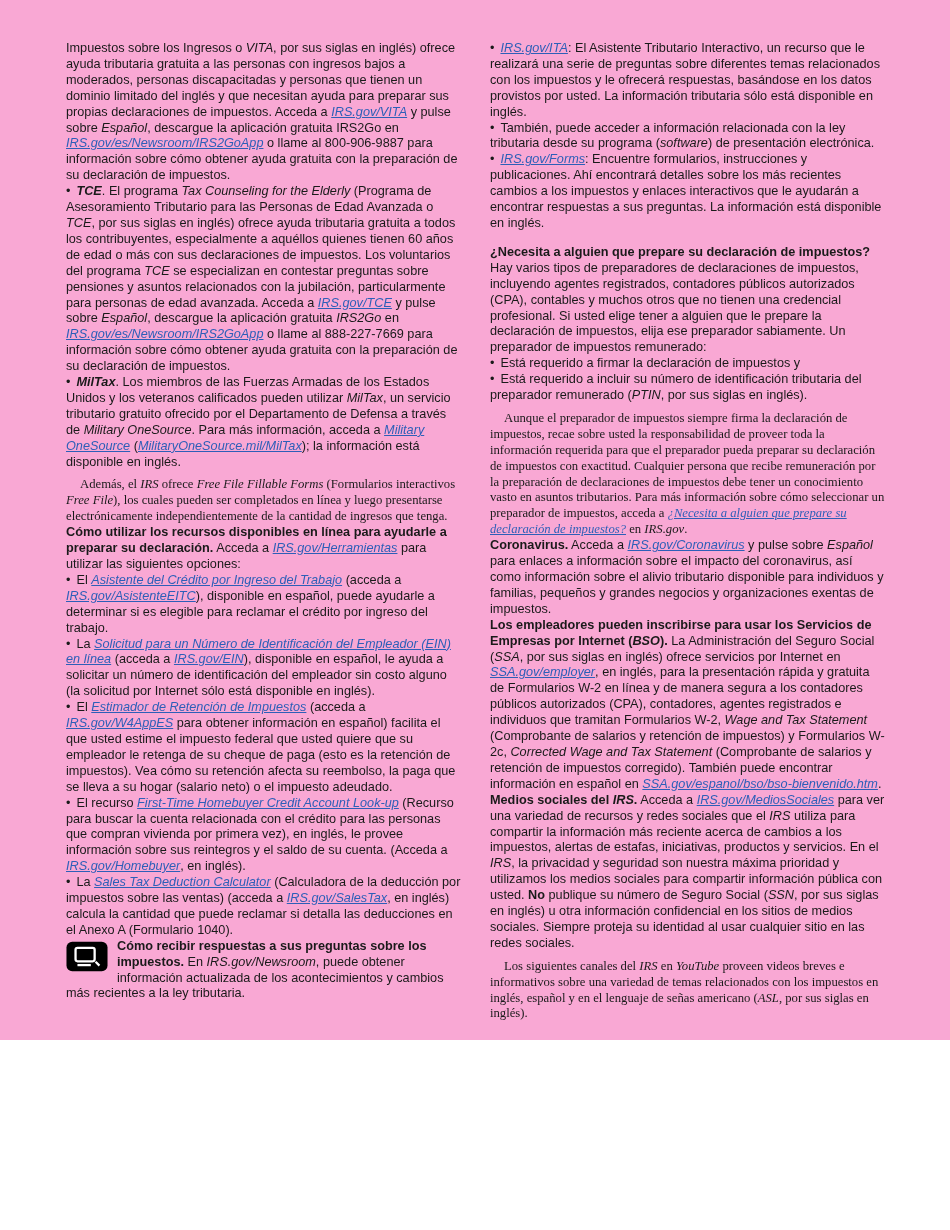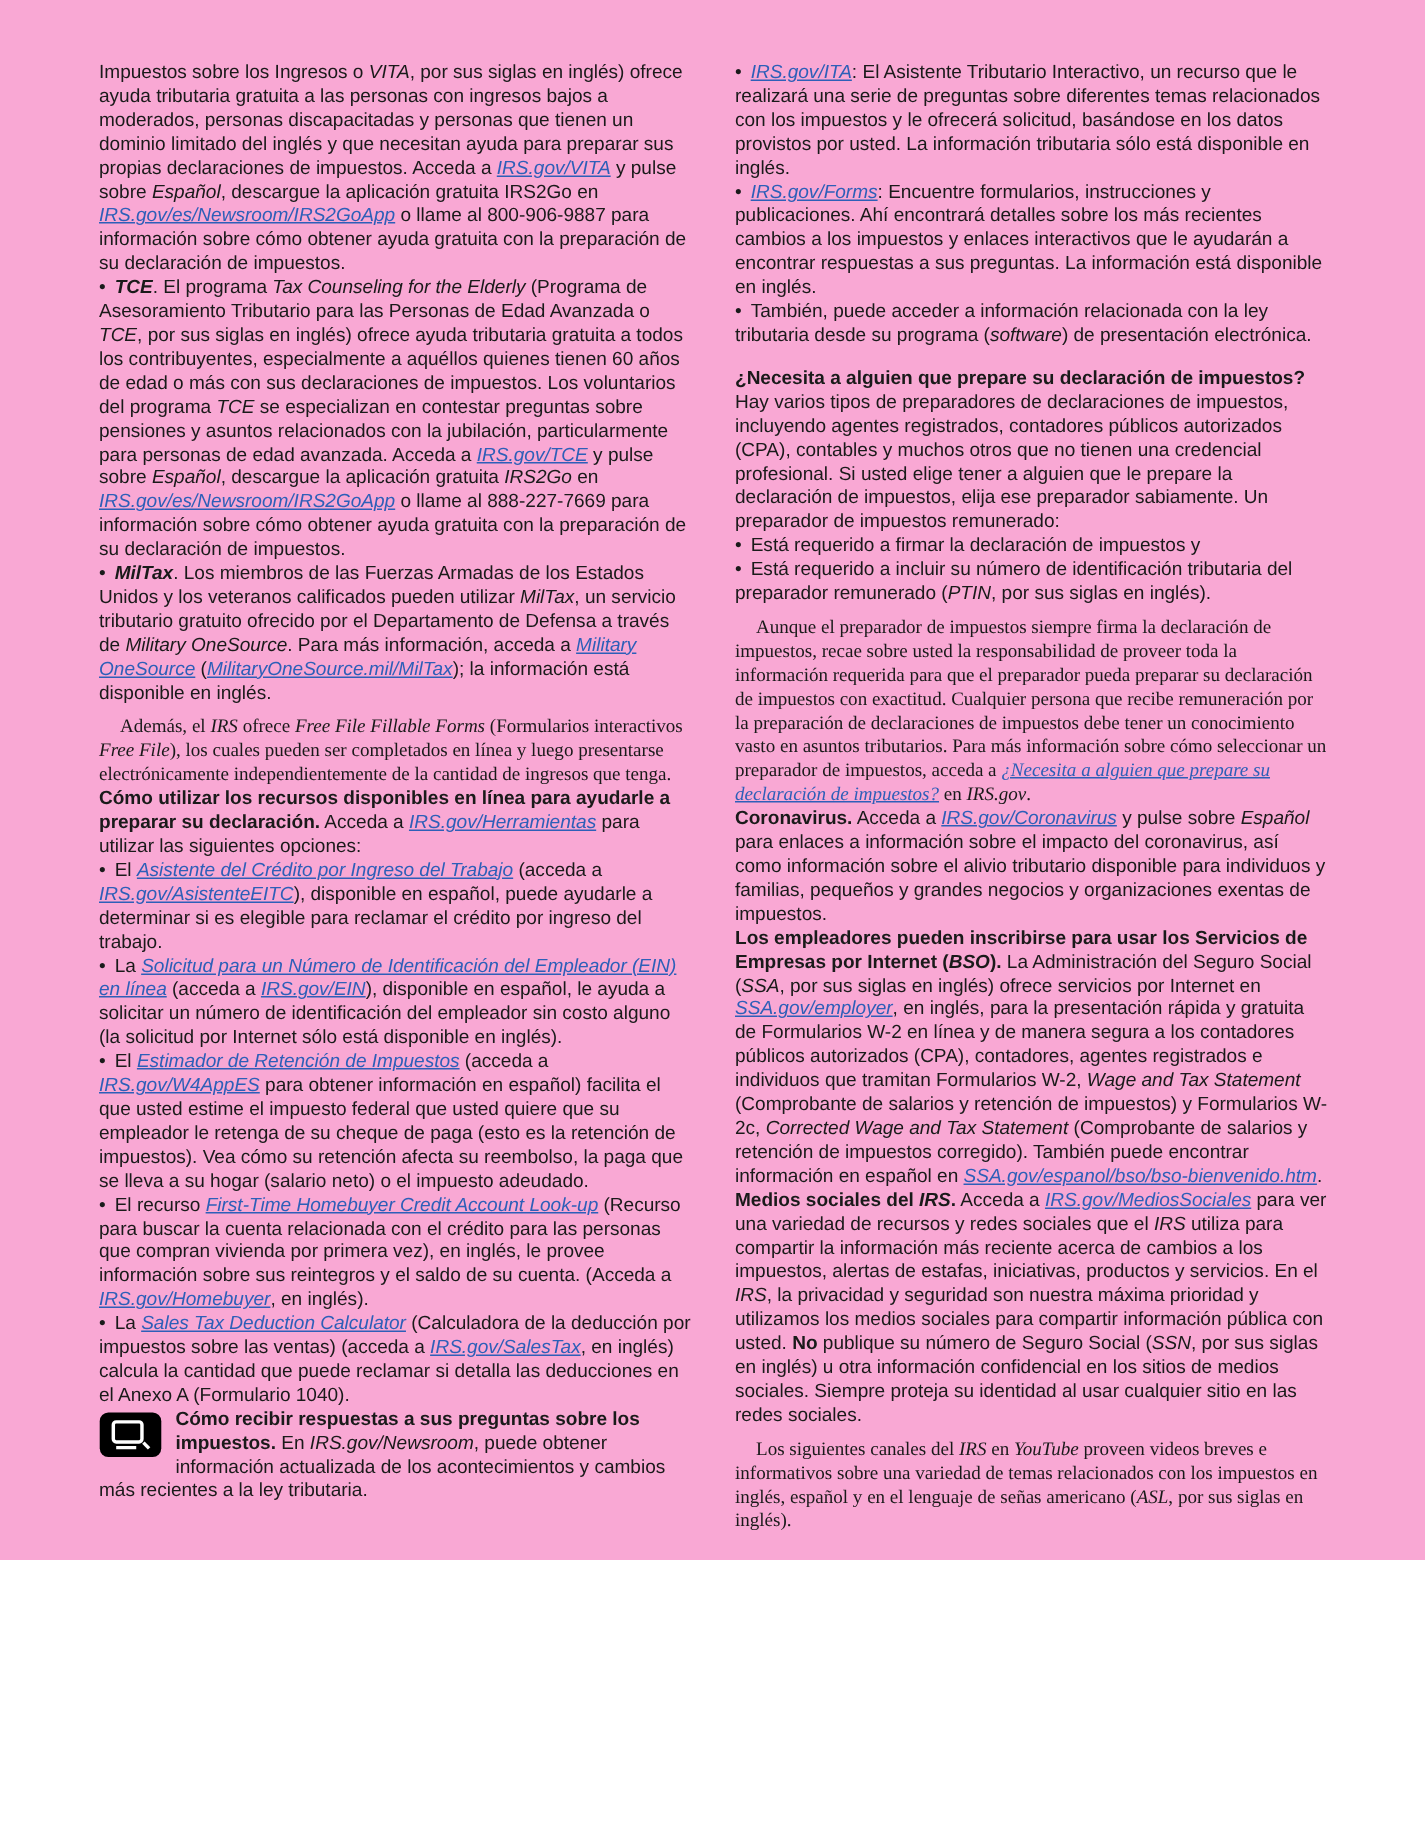--- a/index.html
+++ b/index.html
@@ -53,23 +53,23 @@
         <div class="para icon-note sp12"><span class="comp-icon">
             <svg viewBox="0 0 44 32" width="42" height="31" xmlns="http://www.w3.org/2000/svg">
               <rect x="0.5" y="0.5" width="43" height="31" rx="6" fill="#000000"></rect>
               <rect x="10" y="7" width="20" height="14" rx="2" fill="none" stroke="#ffffff" stroke-width="2.4"></rect>
               <line x1="12" y1="25" x2="26" y2="25" stroke="#ffffff" stroke-width="2.4"></line>
               <line x1="31" y1="21.5" x2="35" y2="25.5" stroke="#ffffff" stroke-width="2.4"></line>
             </svg>
           </span><span class="b">Cómo recibir respuestas a sus preguntas sobre los impuestos.</span><span class="n"> En </span><span class="i">IRS.gov/Newsroom</span><span class="n">, puede obtener información actualizada de los acontecimientos y cambios más recientes a la ley tributaria.</span></div>
       </div>
     <div class="col">
-        <p class="para bullet "><span class="marker">•</span><a href="#" class="lnk">IRS.gov/ITA</a><span class="n">: El Asistente Tributario Interactivo, un recurso que le realizará una serie de preguntas sobre diferentes temas relacionados con los impuestos y le ofrecerá solicitud, basándose en los datos provistos por usted. La información tributaria sólo está disponible en inglés.</span></p>
+        <p class="para bullet "><span class="marker">•</span><a href="#" class="lnk">IRS.gov/ITA</a><span class="n">: El Asistente Tributario Interactivo, un recurso que le realizará una serie de preguntas sobre diferentes temas relacionados con los impuestos y le ofrecerá respuestas, basándose en los datos provistos por usted. La información tributaria sólo está disponible en inglés.</span></p>
+        <p class="para bullet "><span class="marker">•</span><span class="n">También, puede acceder a información relacionada con la ley tributaria desde su programa (</span><span class="i">software</span><span class="n">) de presentación electrónica.</span></p>
         <p class="para bullet "><span class="marker">•</span><a href="#" class="lnk">IRS.gov/Forms</a><span class="n">: Encuentre formularios, instrucciones y publicaciones. Ahí encontrará detalles sobre los más recientes cambios a los impuestos y enlaces interactivos que le ayudarán a encontrar respuestas a sus preguntas. La información está disponible en inglés.</span></p>
-        <p class="para bullet "><span class="marker">•</span><span class="n">También, puede acceder a información relacionada con la ley tributaria desde su programa (</span><span class="i">software</span><span class="n">) de presentación electrónica.</span></p>
         <p class="para sp14"><span class="b">¿Necesita a alguien que prepare su declaración de impuestos?</span><span class="n"> Hay varios tipos de preparadores de declaraciones de impuestos, incluyendo agentes registrados, contadores públicos autorizados (CPA), contables y muchos otros que no tienen una credencial profesional. Si usted elige tener a alguien que le prepare la declaración de impuestos, elija ese preparador sabiamente. Un preparador de impuestos remunerado:</span></p>
         <p class="para bullet "><span class="marker">•</span><span class="n">Está requerido a firmar la declaración de impuestos y</span></p>
         <p class="para bullet "><span class="marker">•</span><span class="n">Está requerido a incluir su número de identificación tributaria del preparador remunerado (</span><span class="i">PTIN</span><span class="n">, por sus siglas en inglés).</span></p>
         <p class="para indent sp8"><span class="n">Aunque el preparador de impuestos siempre firma la declaración de impuestos, recae sobre usted la responsabilidad de proveer toda la información requerida para que el preparador pueda preparar su declaración de impuestos con exactitud. Cualquier persona que recibe remuneración por la preparación de declaraciones de impuestos debe tener un conocimiento vasto en asuntos tributarios. Para más información sobre cómo seleccionar un preparador de impuestos, acceda a </span><a href="#" class="lnk">¿Necesita a alguien que prepare su declaración de impuestos?</a><span class="n"> en </span><span class="i">IRS.gov</span><span class="n">.</span></p>
         <p class="para sp12"><span class="b">Coronavirus.</span><span class="n"> Acceda a </span><a href="#" class="lnk">IRS.gov/Coronavirus</a><span class="n"> y pulse sobre </span><span class="i">Español</span><span class="n"> para enlaces a información sobre el impacto del coronavirus, así como información sobre el alivio tributario disponible para individuos y familias, pequeños y grandes negocios y organizaciones exentas de impuestos.</span></p>
         <p class="para sp12"><span class="b">Los empleadores pueden inscribirse para usar los Servicios de Empresas por Internet (</span><span class="bi">BSO</span><span class="b">).</span><span class="n"> La Administración del Seguro Social (</span><span class="i">SSA</span><span class="n">, por sus siglas en inglés) ofrece servicios por Internet en </span><a href="#" class="lnk">SSA.gov/employer</a><span class="n">, en inglés, para la presentación rápida y gratuita de Formularios W-2 en línea y de manera segura a los contadores públicos autorizados (CPA), contadores, agentes registrados e individuos que tramitan Formularios W-2, </span><span class="i">Wage and Tax Statement</span><span class="n"> (Comprobante de salarios y retención de impuestos) y Formularios W-2c, </span><span class="i">Corrected Wage and Tax Statement</span><span class="n"> (Comprobante de salarios y retención de impuestos corregido). También puede encontrar información en español en </span><a href="#" class="lnk">SSA.gov/espanol/bso/bso-bienvenido.htm</a><span class="n">.</span></p>
         <p class="para sp12"><span class="b">Medios sociales del </span><span class="bi">IRS</span><span class="b">.</span><span class="n"> Acceda a </span><a href="#" class="lnk">IRS.gov/MediosSociales</a><span class="n"> para ver una variedad de recursos y redes sociales que el </span><span class="i">IRS</span><span class="n"> utiliza para compartir la información más reciente acerca de cambios a los impuestos, alertas de estafas, iniciativas, productos y servicios. En el </span><span class="i">IRS</span><span class="n">, la privacidad y seguridad son nuestra máxima prioridad y utilizamos los medios sociales para compartir información pública con usted. </span><span class="b">No</span><span class="n"> publique su número de Seguro Social (</span><span class="i">SSN</span><span class="n">, por sus siglas en inglés) u otra información confidencial en los sitios de medios sociales. Siempre proteja su identidad al usar cualquier sitio en las redes sociales.</span></p>
         <p class="para indent sp8"><span class="n">Los siguientes canales del </span><span class="i">IRS</span><span class="n"> en </span><span class="i">YouTube</span><span class="n"> proveen videos breves e informativos sobre una variedad de temas relacionados con los impuestos en inglés, español y en el lenguaje de señas americano (</span><span class="i">ASL</span><span class="n">, por sus siglas en inglés).</span></p>
       </div>
   </div>

